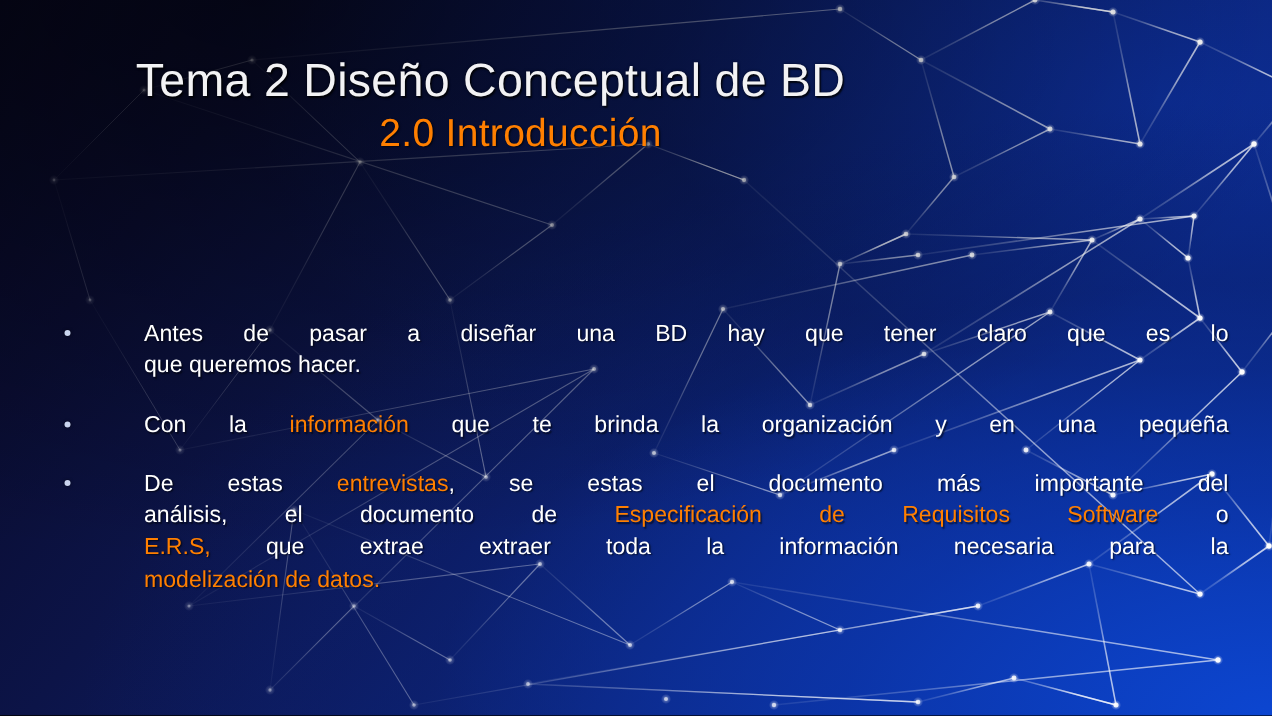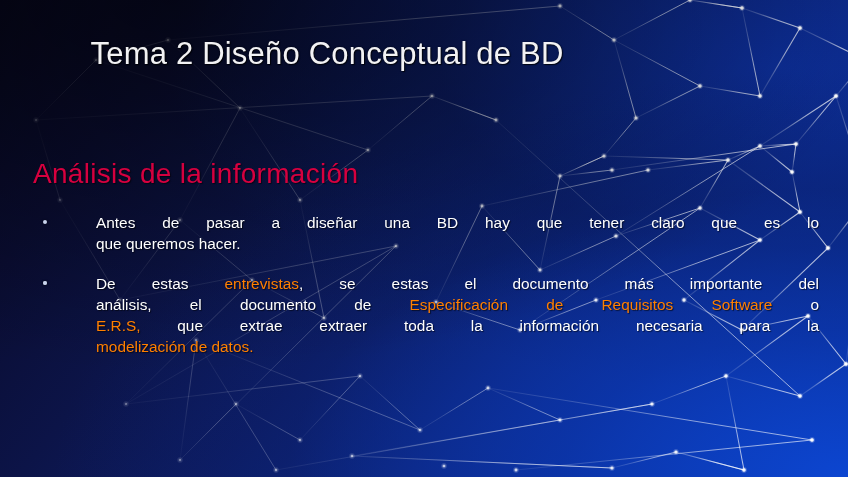--- a/index.html
+++ b/index.html
@@ -378,35 +378,36 @@
         <circle cx="444" cy="466" r="1.37" fill="#ffffff" opacity="0.61"></circle>
       </g>
   </svg>
 
   <div id="vignette"></div>
 
   <div id="content">
 
     <div class="title-block">
       <div class="title-main">Tema 2 Diseño Conceptual de BD</div>
+      <div class="title-sub">2.0 Introducción</div>
     </div>
 
-    <div class="section-heading">Análisis de la información</div>
 
     <div class="bullets" id="bullets">
         <div class="bullet">
           <span class="bullet-marker"></span>
           <span class="body">
             <span class="jline"><span>Antes de pasar a diseñar una BD hay que tener claro que es lo</span></span>
             <span class="jline last"><span>que queremos hacer.</span></span>
           </span>
         </div>
         <div class="bullet">
           <span class="bullet-marker"></span>
           <span class="body">
+            <span class="jline"><span>Con la </span><span class="hl">información</span><span> que te brinda la organización y en una pequeña</span></span>
           </span>
         </div>
         <div class="bullet">
           <span class="bullet-marker"></span>
           <span class="body">
             <span class="jline"><span>De estas </span><span class="hl">entrevistas</span><span>, se estas el documento más importante del</span></span>
             <span class="jline"><span>análisis, el documento de </span><span class="hl">Especificación de Requisitos Software</span><span> o</span></span>
             <span class="jline"><span class="hl">E.R.S,</span><span> que extrae extraer toda la información necesaria para la</span></span>
             <span class="jline last"><span class="hl">modelización de datos.</span></span>
           </span>

